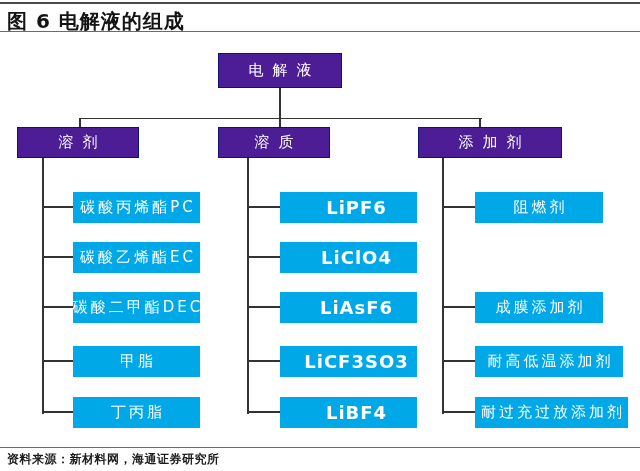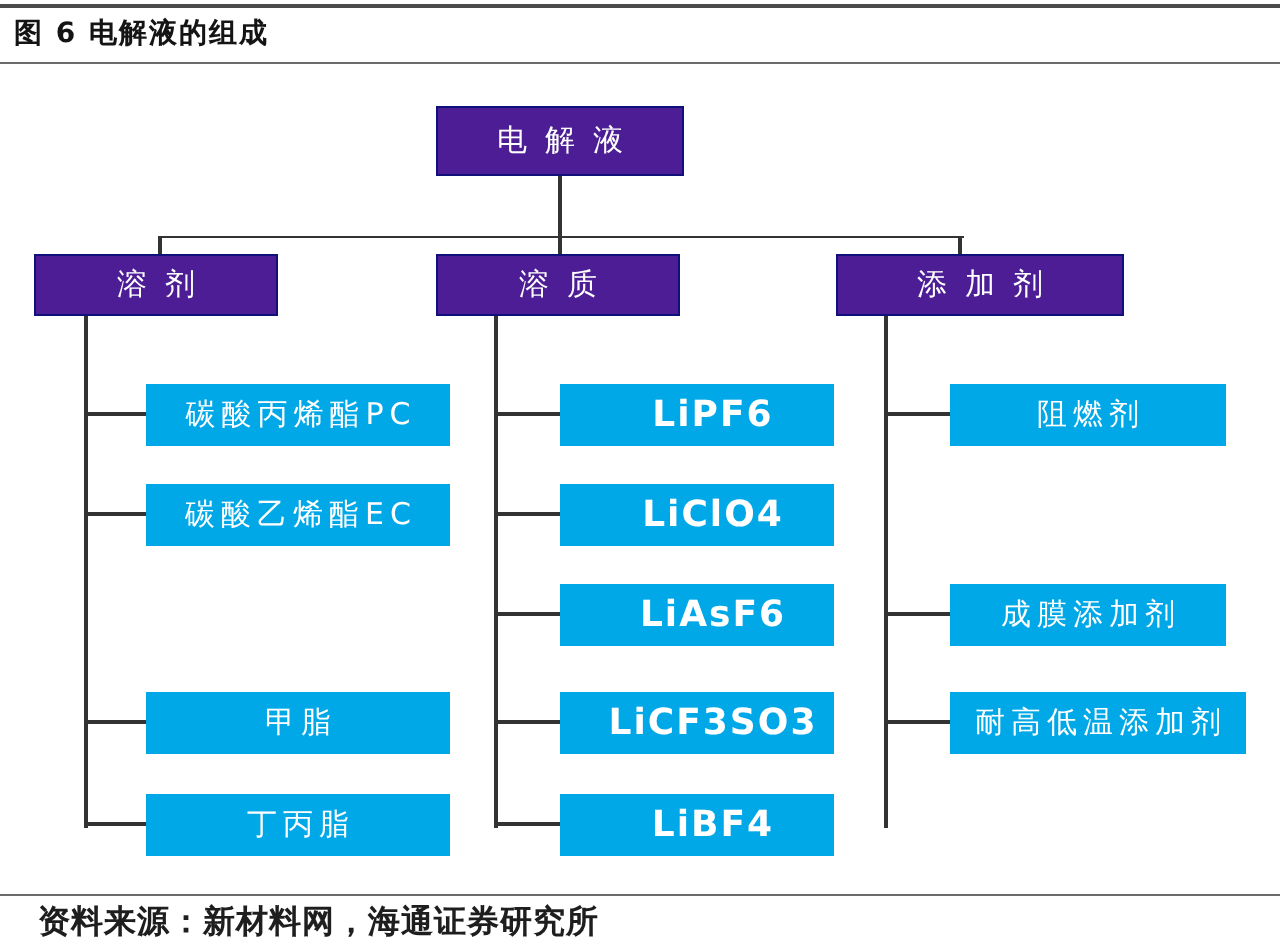--- a/index.html
+++ b/index.html
@@ -7,48 +7,48 @@
     position:relative; width:640px; height:471px; background:#ffffff;
     font-family:"DejaVu Sans", sans-serif; overflow:hidden;
   }
   .rule { position:absolute; left:0; width:640px; background:#4a4a4a; }
   .rule.top    { top:2px;  height:2px; }
   .rule.subtitle { top:31px; height:1px; background:#6a6a6a; }
   .rule.footer { top:447px; height:1px; background:#6a6a6a; }
 
   .fig-title {
     position:absolute; left:7px; top:8px;
-    font-size:14px; font-weight:bold; color:#141414; letter-spacing:1px;
+    font-size:20px; font-weight:bold; color:#141414; letter-spacing:1px;
   }
   .fig-source {
-    position:absolute; left:19px; top:451px;
-    font-size:16px; font-weight:bold; color:#1e1e1e; letter-spacing:0.5px;
+    position:absolute; left:7px; top:451px;
+    font-size:12px; font-weight:bold; color:#1e1e1e; letter-spacing:0.5px;
   }
 
   .node {
     position:absolute; display:flex; align-items:center; justify-content:center;
     color:#ffffff; white-space:nowrap; box-sizing:border-box;
   }
   .dark {
     background:#4c1d95; border:1px solid #10107a;
     font-size:15px; letter-spacing:9px; padding-left:9px;
   }
   .cyan { background:#00a8e8; font-size:15px; letter-spacing:3px; padding-left:3px; }
   .latin { font-size:18px; font-weight:bold; letter-spacing:1px; padding-left:16px; }
 
   .root   { left:218px; top:53px;  width:124px; height:35px; }
   .hdr    { top:127px; height:31px; }
   .hdr.h0 { left:17px;  width:122px;text-align:right; }
-  .hdr.h1 { left:218px; width:122px; }
+  .hdr.h1 { left:218px; width:112px; }
   .hdr.h2 { left:418px; width:144px; }
 
   .child  { height:31px; }
-  .c0 { left:73px;  width:152px; }
+  .c0 { left:73px;  width:127px; }
   .c1 { left:280px; width:137px; }
-  .c2 { left:475px; width:138px; }
+  .c2 { left:475px; width:128px; }
   .r0 { top:192px; } .r1 { top:242px; } .r2 { top:292px; }
   .r3 { top:346px; } .r4 { top:397px; }
 
   
   .child::before {
     content:""; position:absolute; top:14px; height:2px; background:#333333;
   }
   .c0.child::before { left:-31px; width:31px; }
   .c1.child::before { left:-33px; width:33px; }
   .c2.child::before { left:-33px; width:33px; }
@@ -84,29 +84,31 @@
   <div class="node dark hdr h0">溶剂</div>
   <div class="node dark hdr h1">溶质</div>
   <div class="node dark hdr h2">添加剂</div>
 
   <div class="line trunk t0"></div>
   <div class="line trunk t1"></div>
   <div class="line trunk t2"></div>
 
   <div class="node cyan child c0 r0">碳酸丙烯酯PC</div>
   <div class="node cyan child c0 r1">碳酸乙烯酯EC</div>
+  <div class="node cyan child c0 r2">碳酸二甲酯DEC</div>
   <div class="node cyan child c0 r3">甲脂</div>
   <div class="node cyan child c0 r4">丁丙脂</div>
 
   <div class="node cyan latin child c1 r0">LiPF6</div>
   <div class="node cyan latin child c1 r1">LiClO4</div>
   <div class="node cyan latin child c1 r2">LiAsF6</div>
   <div class="node cyan latin child c1 r3">LiCF3SO3</div>
   <div class="node cyan latin child c1 r4">LiBF4</div>
 
   <div class="node cyan child c2 r0">阻燃剂</div>
   <div class="node cyan child c2 r2">成膜添加剂</div>
   <div class="node cyan child c2 r3" style="width:148px">耐高低温添加剂</div>
+  <div class="node cyan child c2 r4" style="width:153px">耐过充过放添加剂</div>
 
   <div class="rule footer"></div>
   <div class="fig-source">资料来源：新材料网，海通证券研究所</div>
 
 </div>
 
 </body></html>

